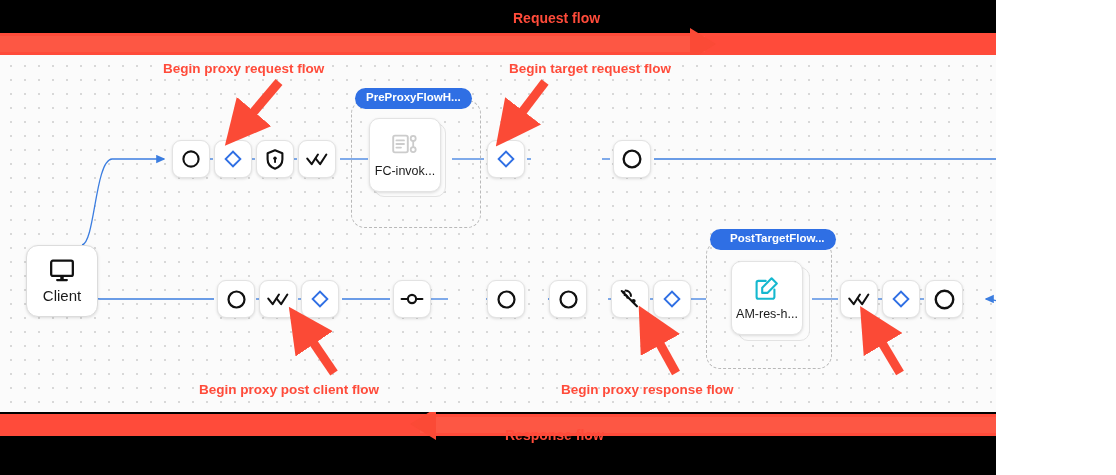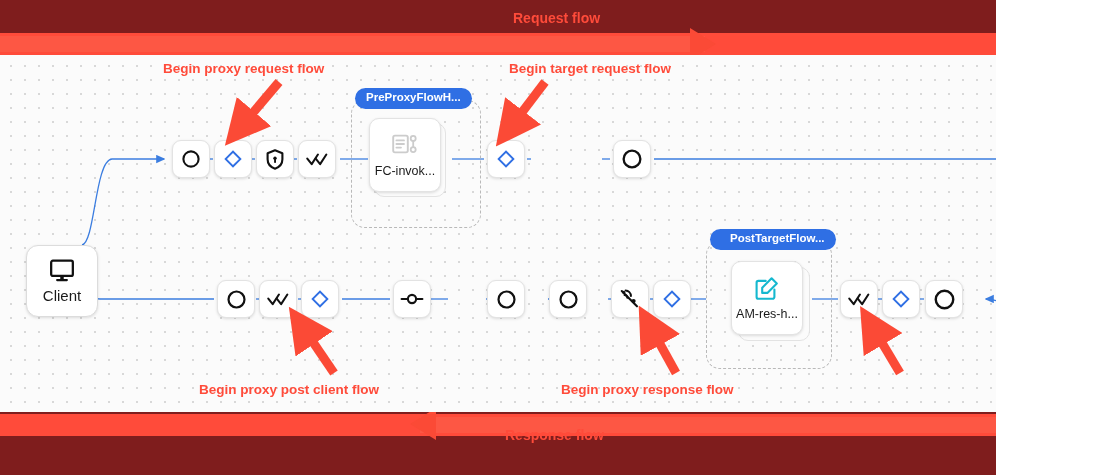--- a/index.html
+++ b/index.html
@@ -4,21 +4,21 @@
 <style>
   html,body{margin:0;padding:0;background:#ffffff;}
   body{
     font-family:"Liberation Sans","DejaVu Sans",sans-serif;
     -webkit-font-smoothing:antialiased;
   }
   #stage{
     position:relative;
     width:996px;height:475px;
     overflow:hidden;
-    background:#7f1d1d;
+    background:#000000;
   }
 
   
   .flowband{
     position:absolute;
     left:0;width:1116px;height:22px;
     background:#ff4b3a;
   }
   .flowband.top{top:33px;}
   .flowband.bottom{top:414px;}

